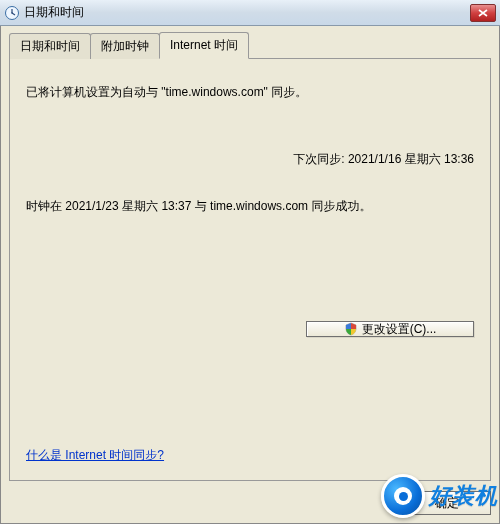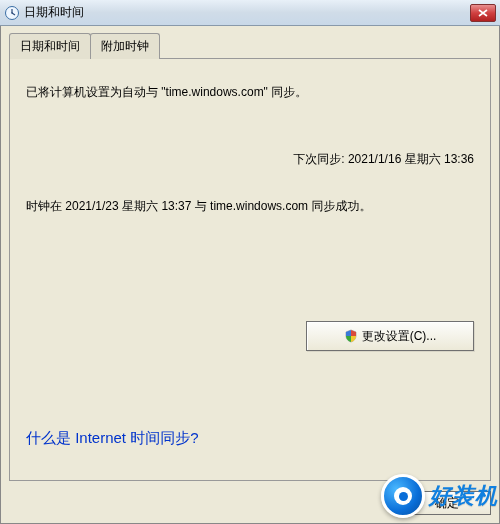--- a/index.html
+++ b/index.html
@@ -103,41 +103,42 @@
     .info1 { margin-top: 4px; }
     .info2 { margin-top: 48px; text-align: right; }
     .info3 { margin-top: 28px; }
     .settings-btn-wrap {
       position: absolute;
       right: 16px;
       top: 262px;
     }
     .settings-btn {
       width: 168px;
-      height: 30px;
+      height: 16px;
       background: linear-gradient(to bottom, #fdfdfb 0%, #ece9d8 100%);
       border: 1px solid #707070;
       box-shadow: inset 1px 1px 0 #fff, 1px 1px 0 rgba(0,0,0,0.08);
       font-size: 12px;
       cursor: pointer;
       display: flex;
       align-items: center;
       justify-content: center;
       gap: 4px;
       font-family: inherit;
     }
     .shield-icon {
       display: inline-flex;
     }
     .help-link {
       color: #0033cc;
-      font-size: 15px;
+      text-decoration: underline;
+      font-size: 12px;
       cursor: pointer;
       margin-top: auto;
-      margin-bottom: 16px;
+      margin-bottom: 0;
       align-self: flex-start;
     }
     .footer {
       display: flex;
       justify-content: flex-end;
       gap: 17px;
       padding-top: 10px;
     }
     .footer-btn {
       width: 88px;
@@ -206,20 +207,21 @@
     <svg width="10" height="8" viewBox="0 0 10 8">
       <path d="M1 1 L9 7 M9 1 L1 7" stroke="#fff" stroke-width="1.6"></path>
     </svg>
   </div>
 </div>
 
 <div class="window-body">
   <div class="tabs-row">
     <div class="tab inactive">日期和时间</div>
     <div class="tab inactive">附加时钟</div>
+    <div class="tab active">Internet 时间</div>
   </div>
 
   <div class="tabpanel">
     <div class="info-text info1">已将计算机设置为自动与 "time.windows.com" 同步。</div>
     <div class="info-text info2">下次同步: 2021/1/16 星期六 13:36</div>
     <div class="info-text info3">时钟在 2021/1/23 星期六 13:37 与 time.windows.com 同步成功。</div>
 
     <div class="settings-btn-wrap">
       <button class="settings-btn">
         <span class="shield-icon">

